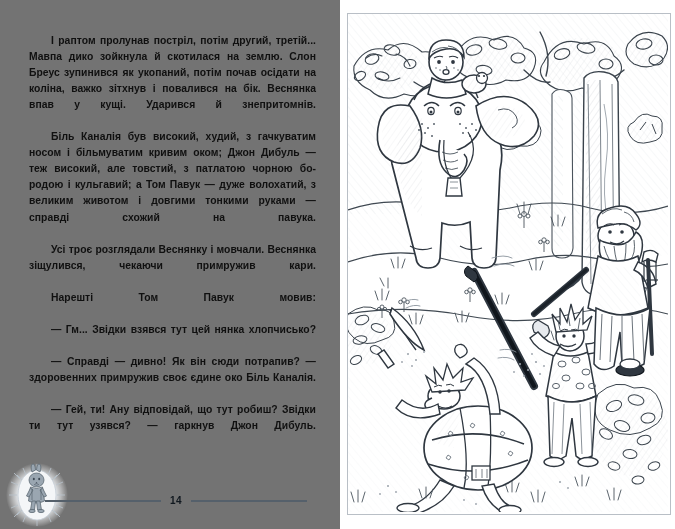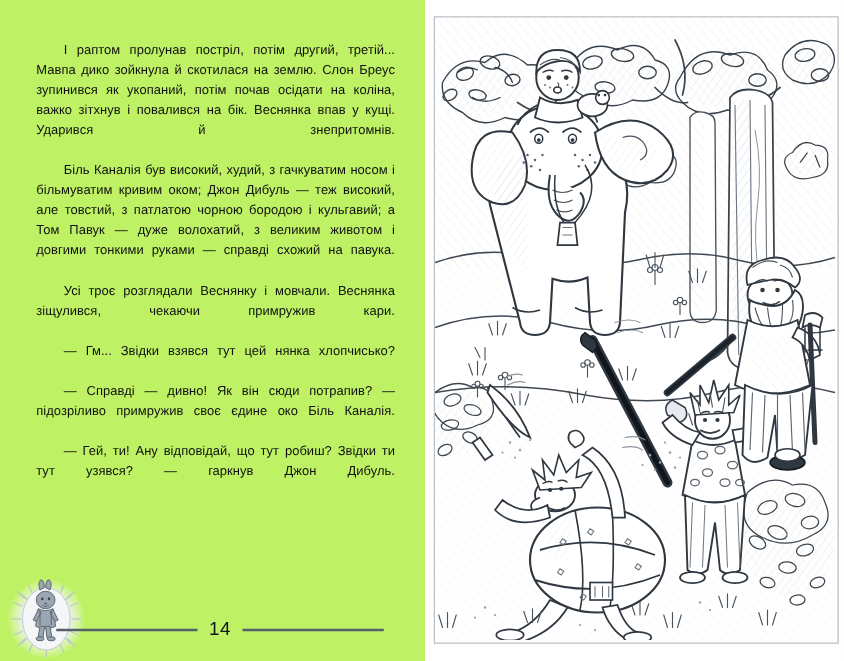--- a/index.html
+++ b/index.html
@@ -20,21 +20,22 @@
     background: #ffffff;
   }
 
   
   .text-page {
     position: absolute;
     left: 0;
     top: 0;
     width: 340px;
     height: 529px;
-    background: #bef264;
+    background: #737373;
+    font-weight: bold;
   }
   .body-text {
     position: absolute;
     left: 29px;
     top: 33px;
     width: 287px;
     font-family: "Liberation Sans", sans-serif;
     font-size: 10.35px;
     line-height: 16.05px;
     color: #101010;
@@ -78,21 +79,21 @@
   }
   .rule {
     height: 2px;
     background: #55606b;
     flex: 1 1 auto;
   }
   .rule.left  { margin-left: 2px; }
   .rule.right { margin-right: 2px; }
   .folio-num {
     font-family: "Liberation Sans", sans-serif;
-    font-size: 15px;
+    font-size: 10px;
     color: #10181f;
     letter-spacing: 0.4px;
     line-height: 1;
     padding: 0 2px;
     white-space: nowrap;
   }
 
   
   .vignette {
     position: absolute;
@@ -128,22 +129,23 @@
 <body>
 
 <div class="page">
 
   <div class="text-page">
 
     <div class="body-text">
       <p>І раптом пролунав постріл, потім другий, третій... Мавпа дико зойкнула й скотилася на землю. Слон Бреус зупинився як укопаний, потім почав осідати на коліна, важко зітхнув і повалився на бік. Веснянка впав у кущі. Ударився й знепритомнів.</p>
       <p>Біль Каналія був високий, худий, з гачкуватим носом і більмуватим кривим оком; Джон Дибуль — теж високий, але товстий, з патлатою чорною бо­родою і кульгавий; а Том Павук — дуже волохатий, з великим животом і довгими тонкими руками — справді схожий на павука.</p>
       <p>Усі троє розглядали Веснянку і мовчали. Вес­нянка зіщулився, чекаючи примружив кари.</p>
+      <p>Нарешті Том Павук мовив:</p>
       <p>— Гм... Звідки взявся тут цей нянка хлопчисько?</p>
-      <p>— Справді — дивно! Як він сюди потрапив? — підозріливо примружив своє єдине око Біль Каналія.</p>
+      <p>— Справді — дивно! Як він сюди потрапив? — здоровенних примружив своє єдине око Біль Каналія.</p>
       <p>— Гей, ти! Ану відповідай, що тут робиш? Звідки ти тут узявся? — гаркнув Джон Дибуль.</p>
 
     </div>
 
     <div class="footer">
 
       <div class="vignette">
         <svg width="68" height="66" viewBox="0 0 68 66" xmlns="http://www.w3.org/2000/svg">
           <defs>
             <radialGradient id="glow" cx="50%" cy="50%" r="50%">

